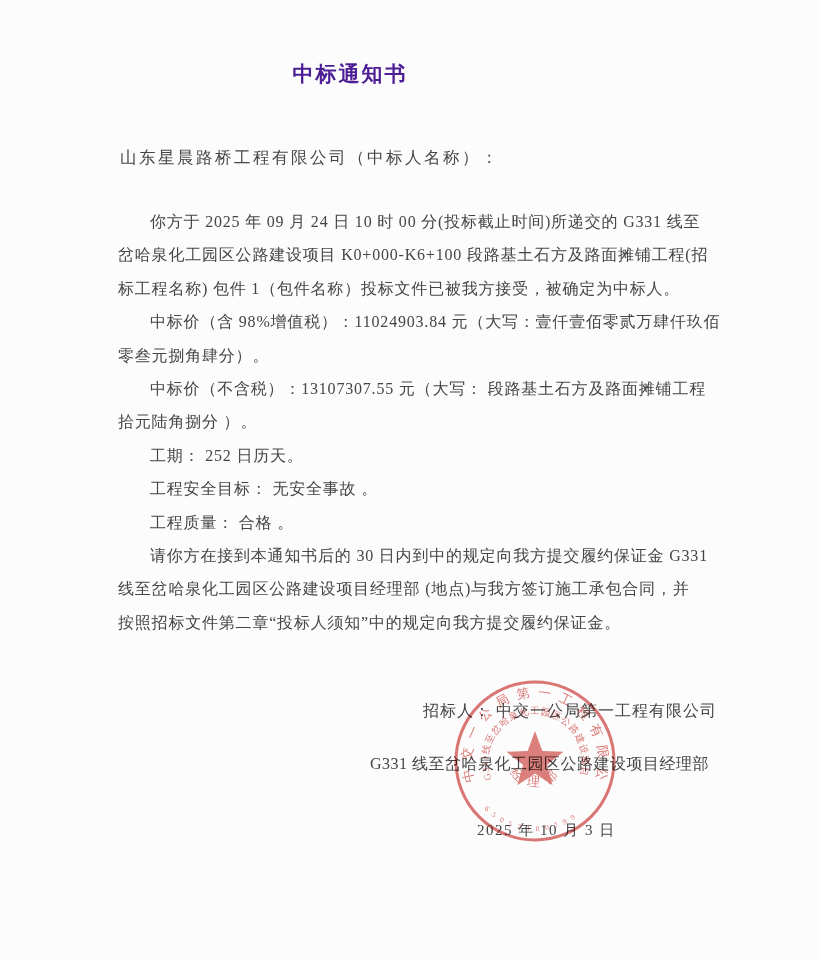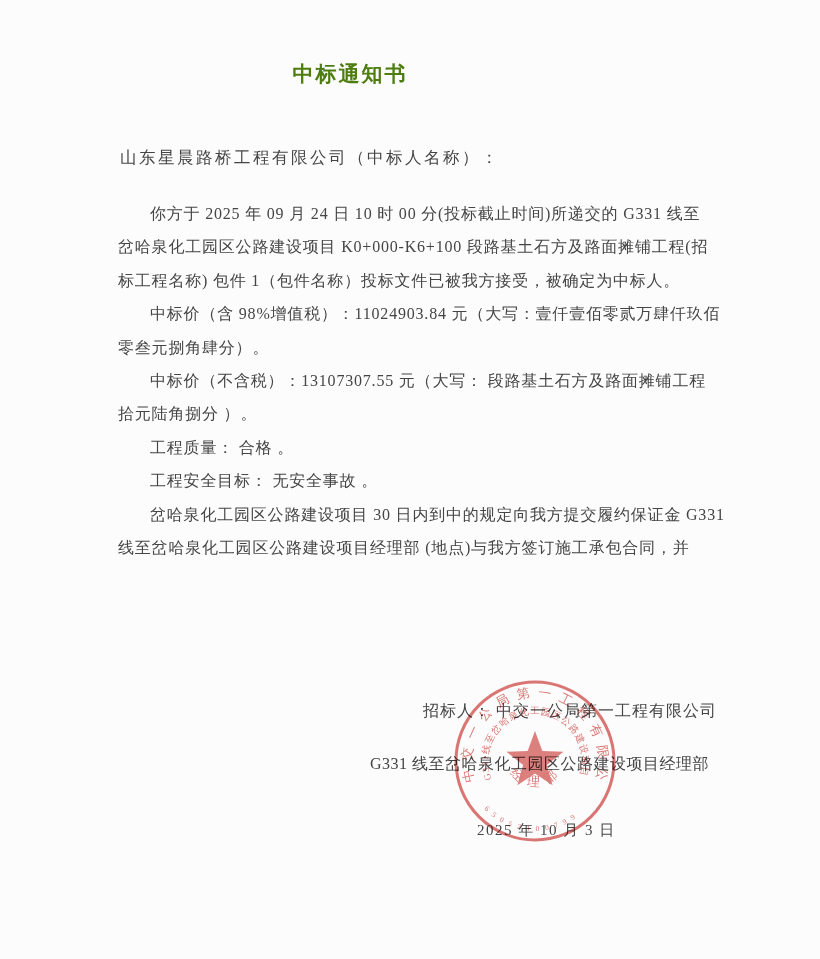--- a/index.html
+++ b/index.html
@@ -13,32 +13,32 @@
     overflow: hidden;
   }
   .doc-title {
     position: absolute;
     left: 0; top: 60px;
     width: 700px;
     text-align: center;
     font-size: 21px;
     font-weight: bold;
     letter-spacing: 2px;
-    color: #4d7c0f;
+    color: #4c1d95;
   }
   .salutation {
     position: absolute;
     left: 120px; top: 147px;
     font-size: 16.5px;
     letter-spacing: 2.5px;
     white-space: pre;
   }
   .body-text {
     position: absolute;
-    left: 118px; top: 197px;
+    left: 118px; top: 205px;
     width: 600px;
     font-size: 16px;
     line-height: 33.4px;
     letter-spacing: 0.8px;
   }
   .body-text p {
     margin: 0;
     text-indent: 2em;
     white-space: pre;
   }
@@ -85,23 +85,24 @@
 <div class="page">
 
   <div class="doc-title">中标通知书</div>
 
   <div class="salutation"><span class="u">山东星晨路桥工程有限公司</span><span>（中标人名称）：</span></div>
 
   <div class="body-text">
     <p><span>你方于 </span><span class="u">2025 </span><span>年 </span><span class="u">09 </span><span>月 </span><span class="u">24 </span><span>日 </span><span class="u">10 </span><span>时 </span><span class="u">00 </span><span>分(投标截止时间)所递交的 </span><span class="u">G331 线至</span><br><span class="u">岔哈泉化工园区公路建设项目 K0+000-K6+100 段路基土石方及路面摊铺工程</span><span>(招</span><br><span>标工程名称) </span><span class="u">包件 1</span><span>（包件名称）投标文件已被我方接受，被确定为中标人。</span></p>
     <p><span>中标价（含 98%增值税）：</span><span class="u">11024903.84 </span><span>元（大写：</span><span class="u">壹仟壹佰零贰万肆仟玖佰</span><br><span class="u">零叁元捌角肆分</span><span>）。</span></p>
     <p><span>中标价（不含税）：</span><span class="u">13107307.55 </span><span>元（大写： </span><span class="u">段路基土石方及路面摊铺工程</span><br><span class="u">拾元陆角捌分 </span><span>）。</span></p>
+    <p><span>工期：</span><span class="u"> 252 日历天</span><span>。</span></p>
+    <p><span>工程安全目标：</span><span class="u"> 无安全事故 </span><span>。</span></p>
     <p><span>工程质量：</span><span class="u"> 合格 </span><span>。</span></p>
-    <p><span>工程安全目标：</span><span class="u"> 无安全事故 </span><span>。</span></p>
-    <p><span>岔哈泉化工园区公路建设项目</span><span class="u"> 30 </span><span>日内到</span><span class="u">中的规定向我方提交履约保证金 G331</span><br><span class="u">线至岔哈泉化工园区公路建设项目经理部 </span><span>(地点)与我方签订施工承包合同，并</span><br></p>
+    <p><span>请你方在接到本通知书后的</span><span class="u"> 30 </span><span>日内到</span><span class="u">中的规定向我方提交履约保证金 G331</span><br><span class="u">线至岔哈泉化工园区公路建设项目经理部 </span><span>(地点)与我方签订施工承包合同，并</span><br><span>按照招标文件第二章“投标人须知”中的规定向我方提交履约保证金。</span></p>
   </div>
 
   <div class="sig-line1">招标人： 中交一公局第一工程有限公司</div>
   <div class="sig-line2">G331 线至岔哈泉化工园区公路建设项目经理部</div>
   <div class="sig-date">2025 年 10 月 3 日</div>
 
   <svg class="seal" viewBox="0 0 170 170" xmlns="http://www.w3.org/2000/svg">
     <defs>
       <path id="sealOuter" d="M 24.9 106.9 A 64 64 0 1 1 145.1 106.9" fill="none"></path>
       <path id="sealInner" d="M 42.4 104.9 A 47 47 0 1 1 127.6 104.9" fill="none"></path>

